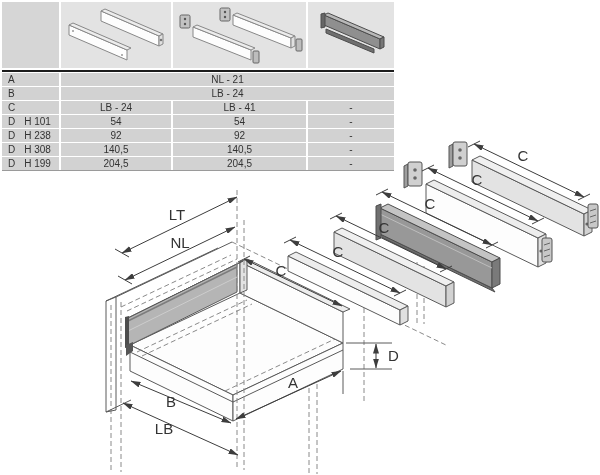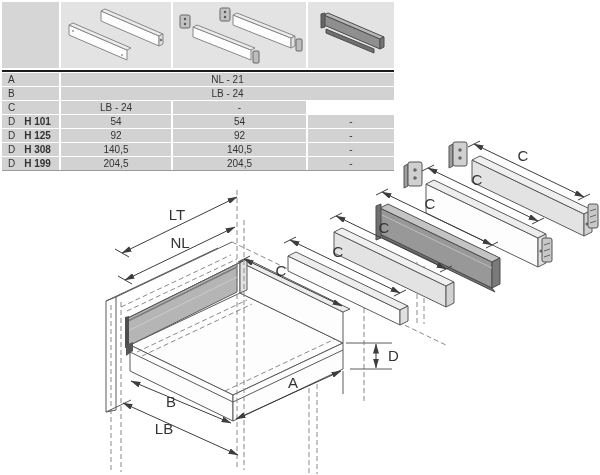--- a/index.html
+++ b/index.html
@@ -8,21 +8,21 @@
   .draw{position:absolute;left:0;top:0;}
   .tbl{position:absolute;left:2px;top:2px;width:392px;z-index:2;border-bottom:1px solid #9a9a9a;}
   .hdr{display:grid;grid-template-columns:57px 110px 133px 86px;column-gap:2px;height:66px;}
   .hdr .cell{background:#e3e3e3;display:flex;align-items:center;justify-content:center;overflow:hidden;}
   .hdr .cell.first{background:#d6d6d6;}
   .rule{height:2px;background:#1c1c1c;margin:2px 0 1px 0;}
   .rows .row{display:grid;grid-template-columns:57px 110px 133px 86px;column-gap:2px;height:13px;margin-bottom:1px;}
   .rows .row:last-child{margin-bottom:0;}
   .rows .cell{background:#d2d2d2;font-size:10px;color:#333;display:flex;align-items:center;justify-content:center;line-height:1;}
   .rows .cell.lab{justify-content:flex-start;padding-left:6px;}
-  .rows .cell.lab .sub{margin-left:9px;font-weight:bold;}
+  .rows .cell.lab .sub{margin-left:9px;}
   .rows .cell.merged{grid-column:2 / 5;}
   text{font-family:"Liberation Sans",sans-serif;font-size:15px;fill:#333;}
   .thin{stroke:#5a5a5a;stroke-width:1;fill:none;}
   .dash{stroke:#8a8a8a;stroke-width:1;fill:none;stroke-dasharray:5 3;}
   .dim{stroke:#3d3d3d;stroke-width:1;fill:none;}
   .tick{stroke:#3d3d3d;stroke-width:1;}
   .wht{fill:#fdfdfd;stroke:#5a5a5a;stroke-width:1;}
   .lgr{fill:#e3e3e3;stroke:#5a5a5a;stroke-width:1;}
 </style>
 </head>
@@ -256,35 +256,36 @@
           <div class="cell lab">
             <span>B</span>
           </div>
           <div class="cell merged">LB - 24</div>
         </div>
         <div class="row">
           <div class="cell lab">
             <span>C</span>
           </div>
           <div class="cell">LB - 24</div>
+          <div class="cell">LB - 41</div>
           <div class="cell">-</div>
         </div>
         <div class="row">
           <div class="cell lab">
             <span>D</span>
             <span class="sub">H 101</span>
           </div>
           <div class="cell">54</div>
           <div class="cell">54</div>
           <div class="cell">-</div>
         </div>
         <div class="row">
           <div class="cell lab">
             <span>D</span>
-            <span class="sub">H 125</span>
+            <span class="sub">H 238</span>
           </div>
           <div class="cell">92</div>
           <div class="cell">92</div>
           <div class="cell">-</div>
         </div>
         <div class="row">
           <div class="cell lab">
             <span>D</span>
             <span class="sub">H 308</span>
           </div>

